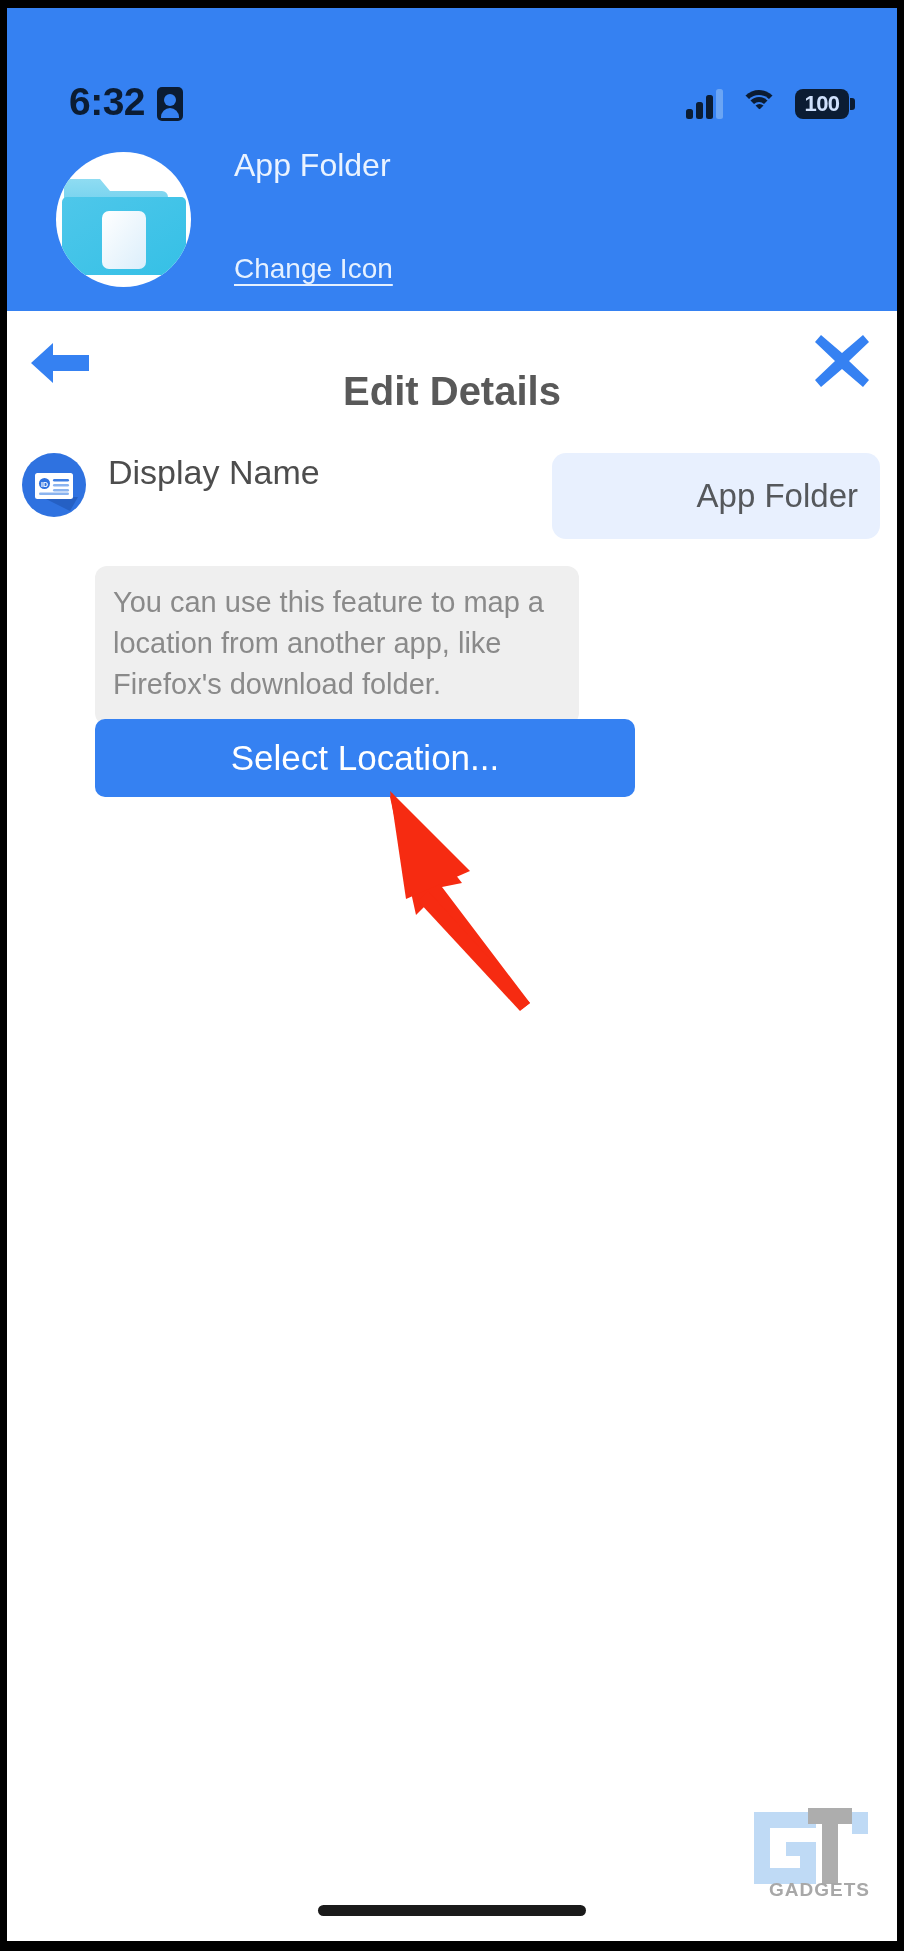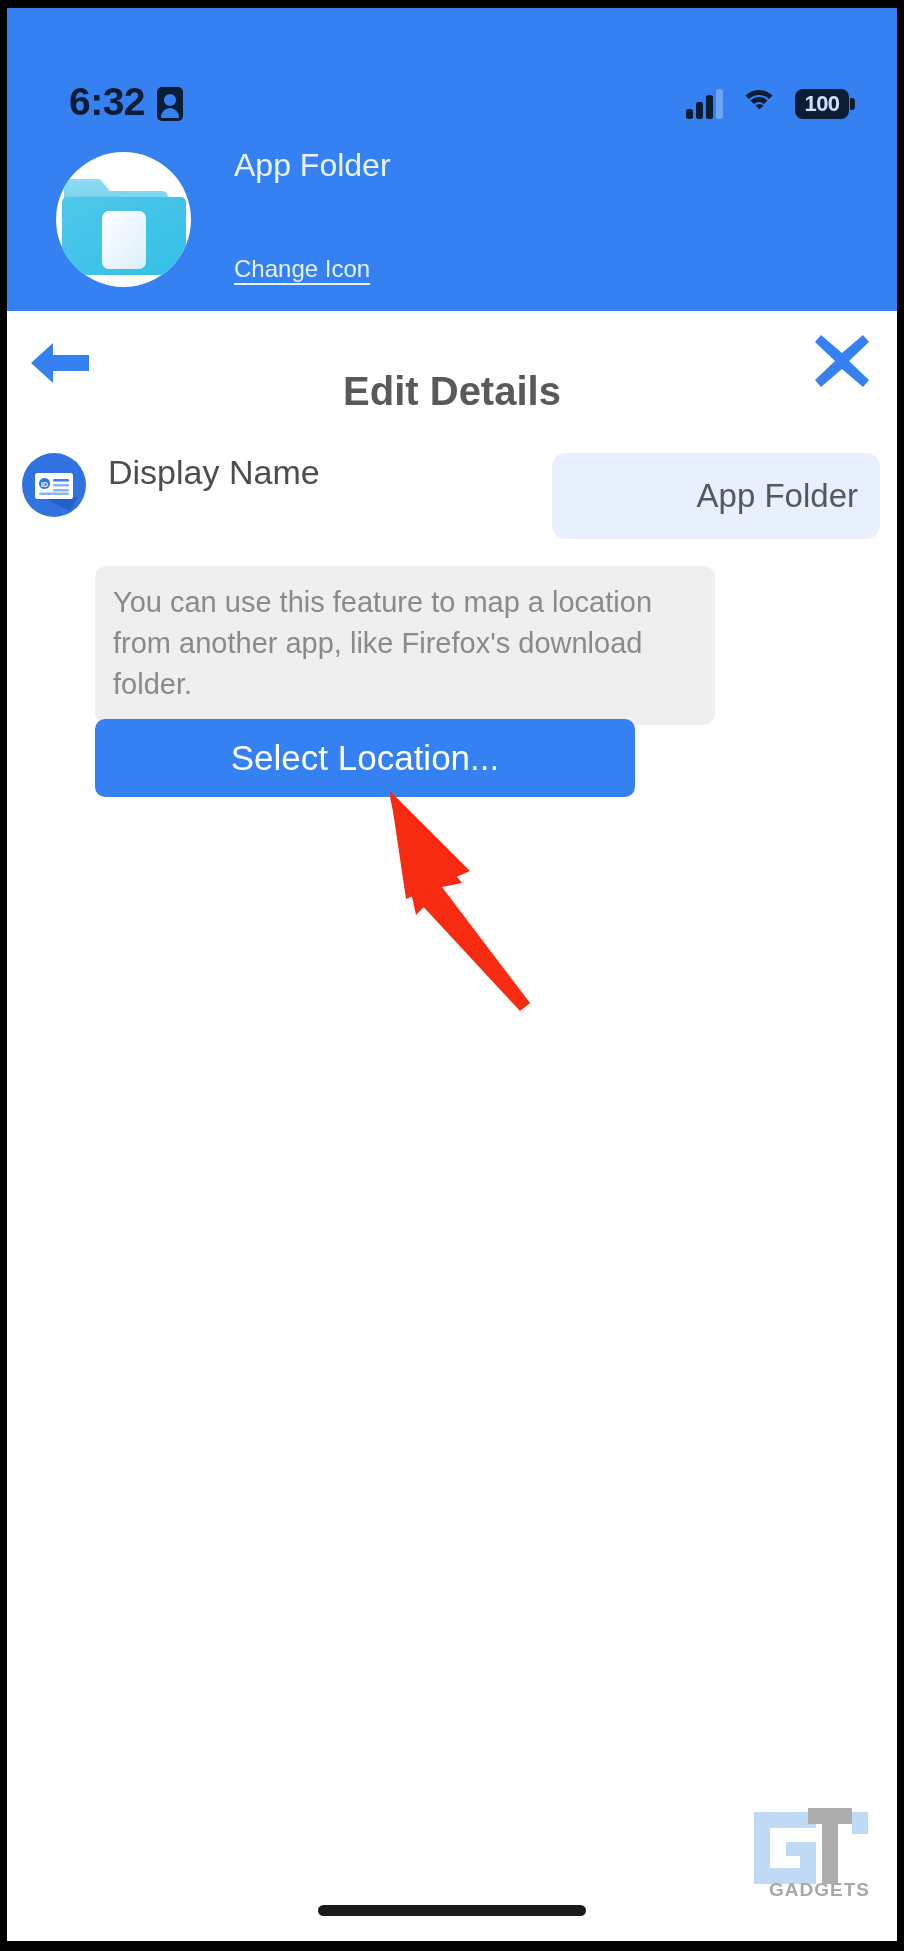--- a/index.html
+++ b/index.html
@@ -174,21 +174,21 @@
     flex-direction: column;
     gap: 22px;
     padding-bottom: 4px;
   }
   .app-title {
     font-size: 32px;
     color: #eaf3ff;
     line-height: 34px;
   }
   .change-icon-link {
-    font-size: 24px;
+    font-size: 28px;
     color: #e6f1ff;
     text-decoration: underline;
     text-underline-offset: 6px;
     line-height: 34px;
     cursor: pointer;
     width: fit-content;
     margin-top: 48px;
   }
 
   
@@ -265,21 +265,21 @@
   }
   .value-text {
     font-size: 33px;
     color: #55585c;
   }
 
   
   .hint-box {
     position: absolute;
     top: 255px; left: 88px;
-    width: 620px;
+    width: 484px;
     background: #efefef;
     border-radius: 12px;
     padding: 16px 18px 20px 18px;
   }
   .hint-text {
     font-size: 29px;
     line-height: 41px;
     color: #8a8a8a;
   }
 

